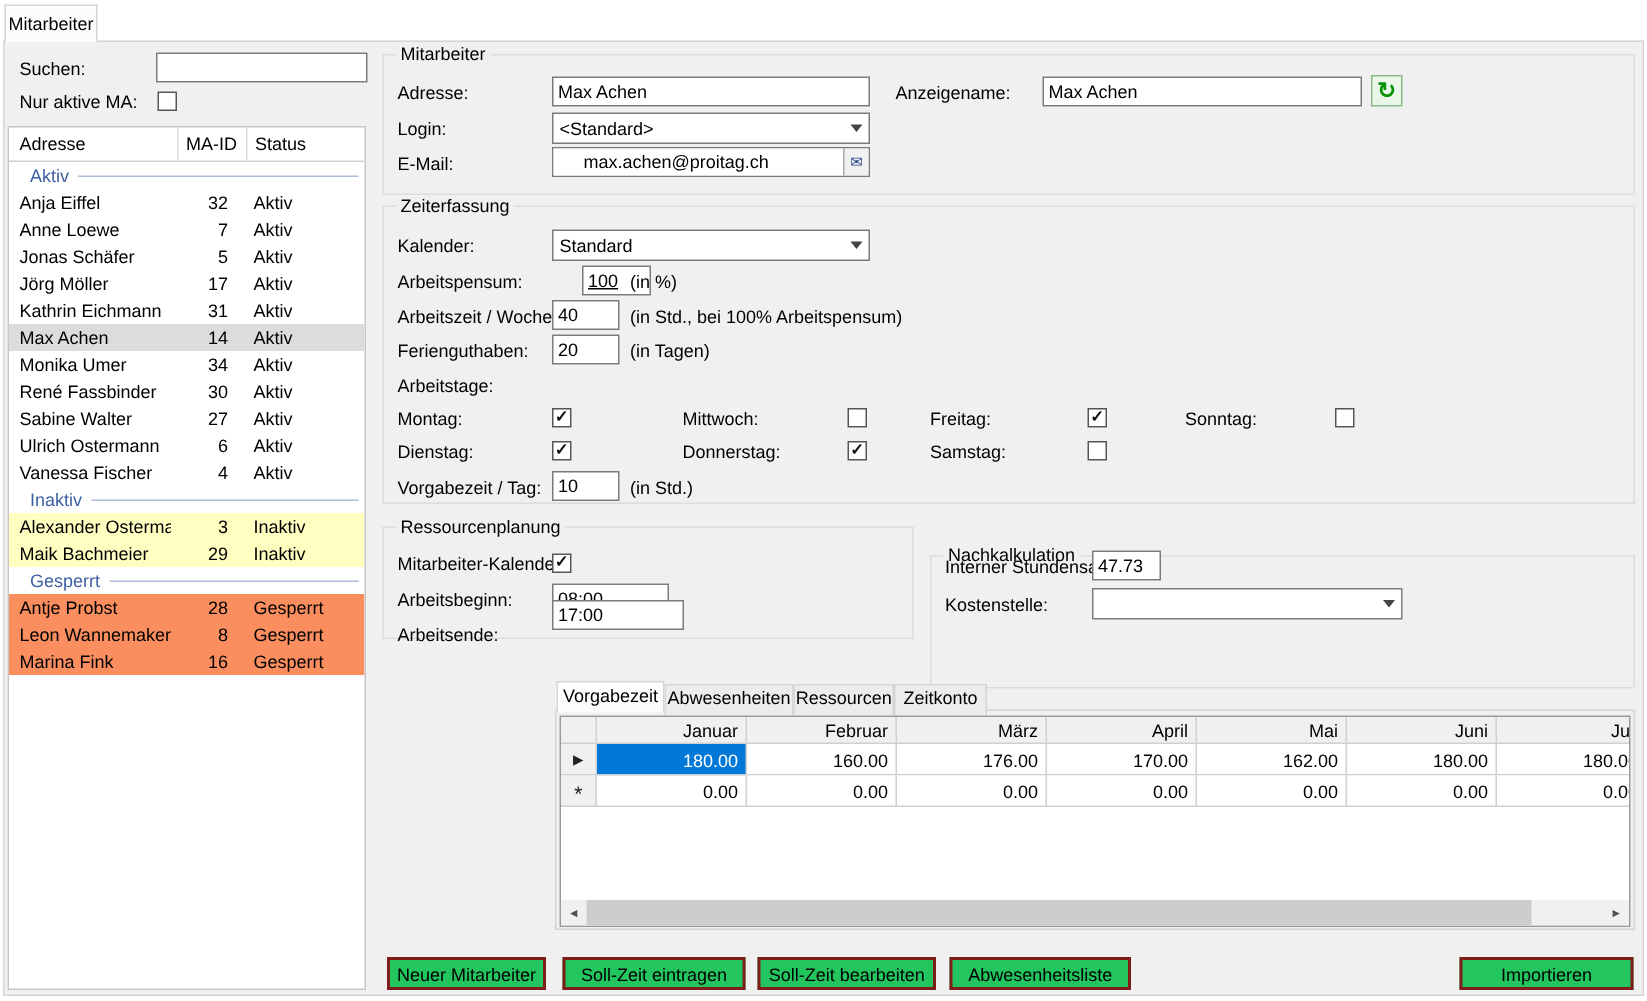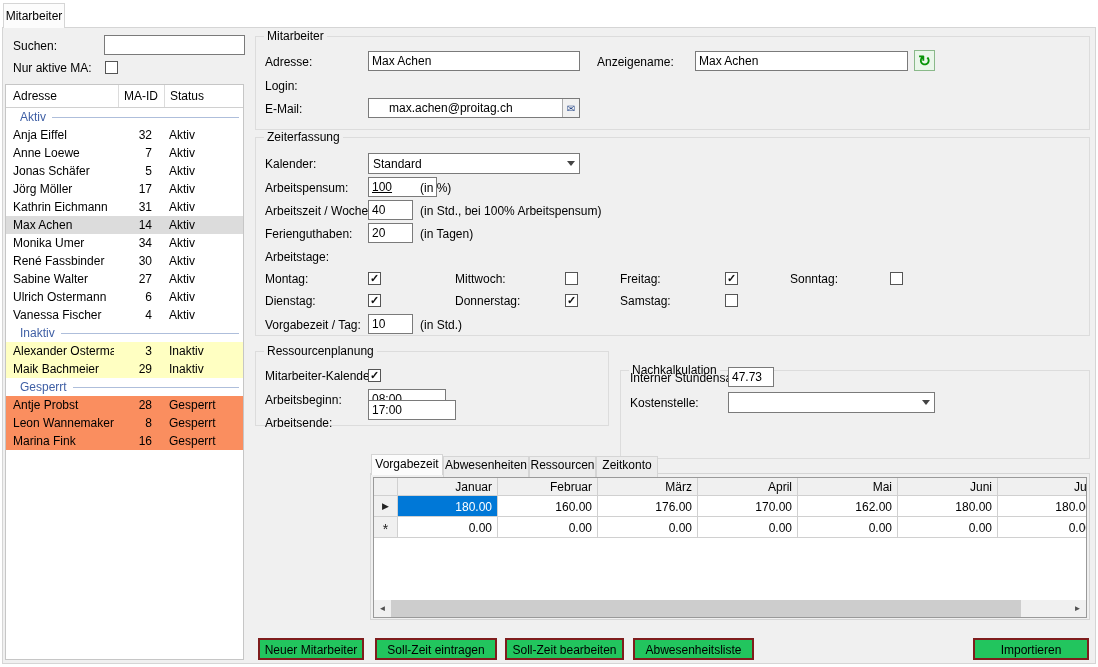--- a/index.html
+++ b/index.html
@@ -210,40 +210,46 @@
     <span class="gtitle">Mitarbeiter</span>
   </div>
   <span class="lbl" style="left:265px;top:55px">Adresse:</span>
   <input class="tin" style="left: 368px; top: 51px; width: 212px;" value="Max Achen">
   <span class="lbl" style="left:597px;top:55px">Anzeigename:</span>
   <input class="tin" style="left: 695px; top: 51px; width: 213px;" value="Max Achen">
   <div class="greenbtn">
       <span>↻</span>
     </div>
   <span class="lbl" style="left:265px;top:79px">Login:</span>
+  <div class="combo" style="left:368px;top:75px;width:212px">
+    <span class="ctext">&lt;Standard&gt;</span>
+    <span class="carr">
+        <span class="tri"></span>
+      </span>
+  </div>
   <span class="lbl" style="left:265px;top:102px">E-Mail:</span>
   <div class="emailwrap">
     <input value="max.achen@proitag.ch" style="">
     <span class="ebtn">
         <span>✉</span>
       </span>
   </div>
 
   <div class="gbox" style="left:255px;top:137px;width:835px;height:199px">
     <span class="gtitle">Zeiterfassung</span>
   </div>
   <span class="lbl" style="left:265px;top:157px">Kalender:</span>
   <div class="combo" style="left:368px;top:153px;width:212px">
     <span class="ctext">Standard</span>
     <span class="carr">
         <span class="tri"></span>
       </span>
   </div>
   <span class="lbl" style="left:265px;top:181px">Arbeitspensum:</span>
-  <input class="tin" style="left: 368px; top: 177px; width: 69px; text-decoration: underline;" value="100">
+  <input class="tin" style="left: 388px; top: 177px; width: 46px; text-decoration: underline;" value="100">
   <span class="lbl" style="left:420px;top:181px">(in %)</span>
   <span class="lbl" style="left:265px;top:204px">Arbeitszeit / Woche:</span>
   <input class="tin" style="left: 368px; top: 200px; width: 45px;" value="40">
   <span class="lbl" style="left:420px;top:204px">(in Std., bei 100% Arbeitspensum)</span>
   <span class="lbl" style="left:265px;top:227px">Ferienguthaben:</span>
   <input class="tin" style="left: 368px; top: 223px; width: 45px;" value="20">
   <span class="lbl" style="left:420px;top:227px">(in Tagen)</span>
   <span class="lbl" style="left:265px;top:250px">Arbeitstage:</span>
 
   <span class="lbl" style="left:265px;top:272px">Montag:</span>

